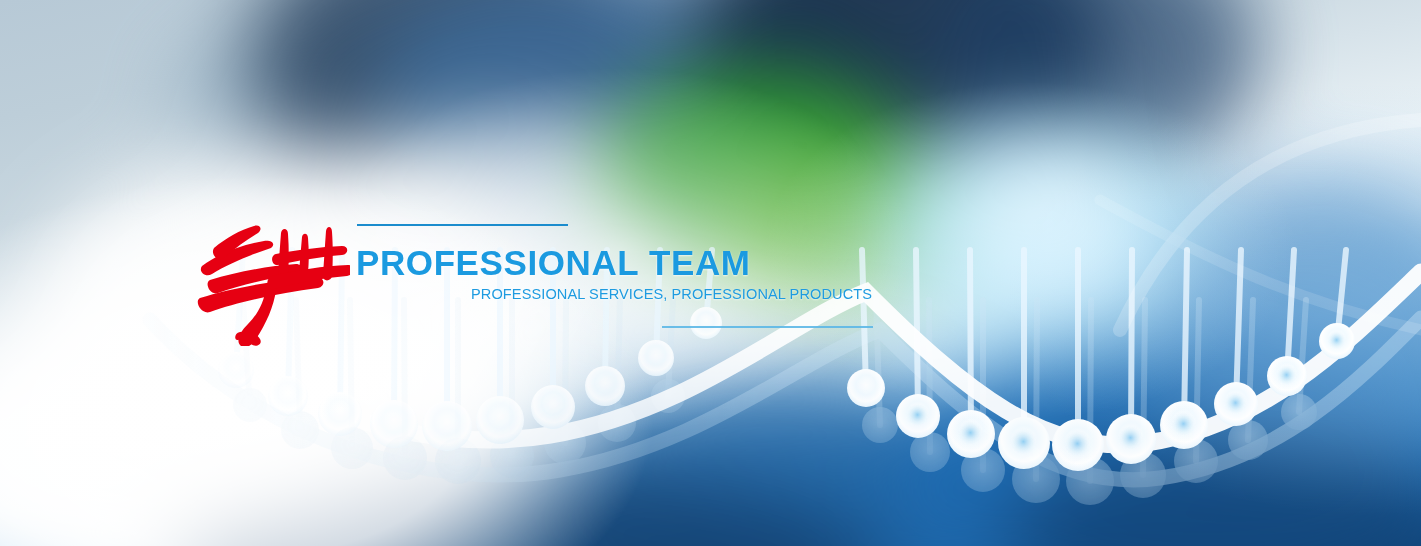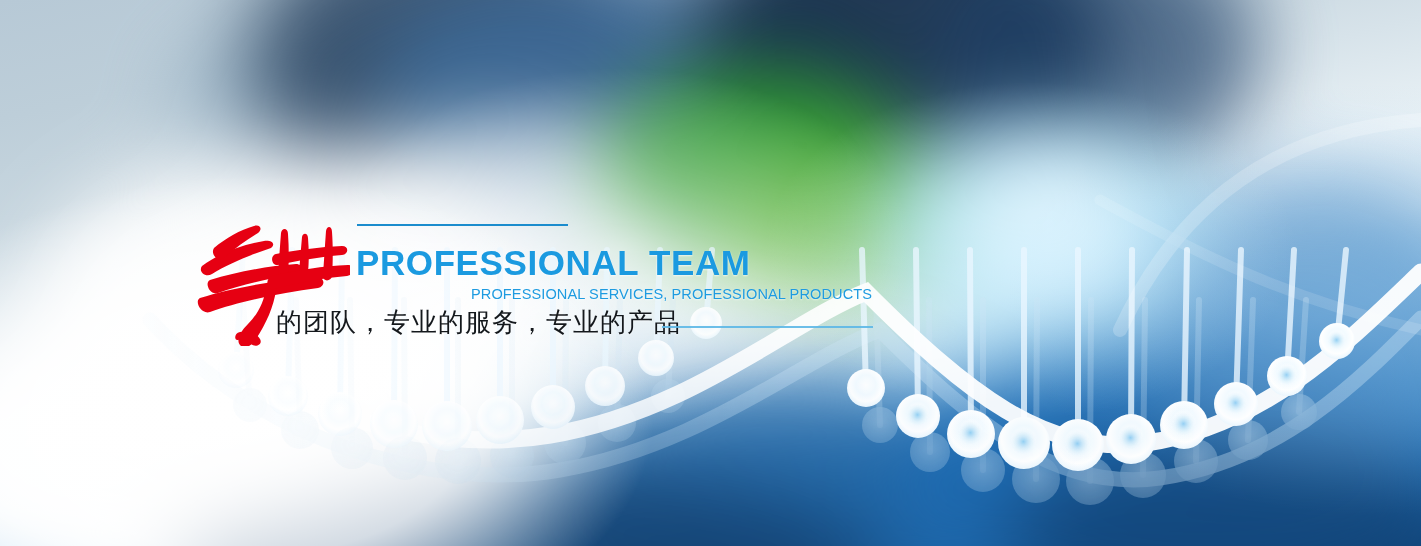--- a/index.html
+++ b/index.html
@@ -359,18 +359,17 @@
         </g>
       </svg>
     </div>
 
     <div id="rule-top"></div>
 
     <div id="title">PROFESSIONAL TEAM</div>
 
     <div id="subtitle">PROFESSIONAL SERVICES, PROFESSIONAL PRODUCTS</div>
 
-    <div id="tagline">的团队，专业的服务，专业的产品</div>
 
     <div id="rule-bottom"></div>
   </div>
 
 </div>
 
 </body></html>

